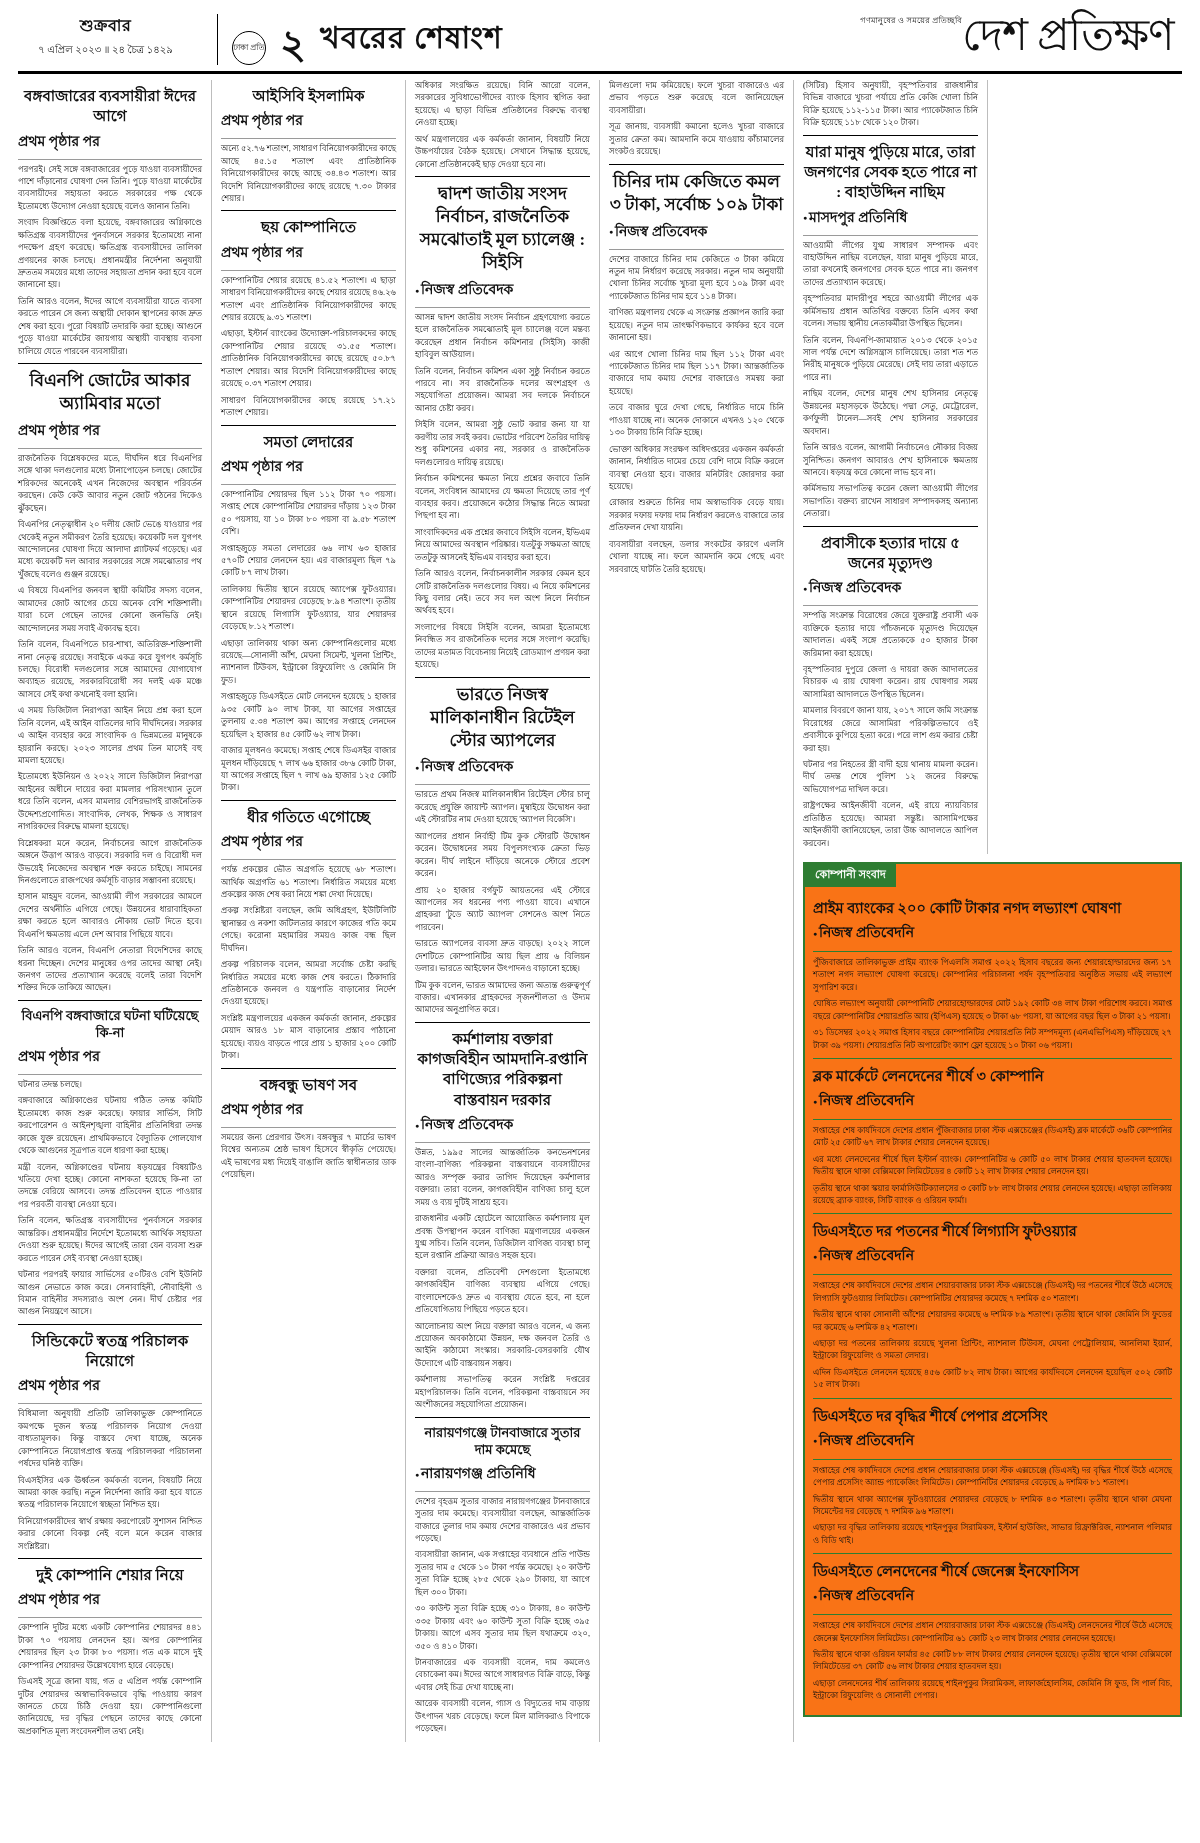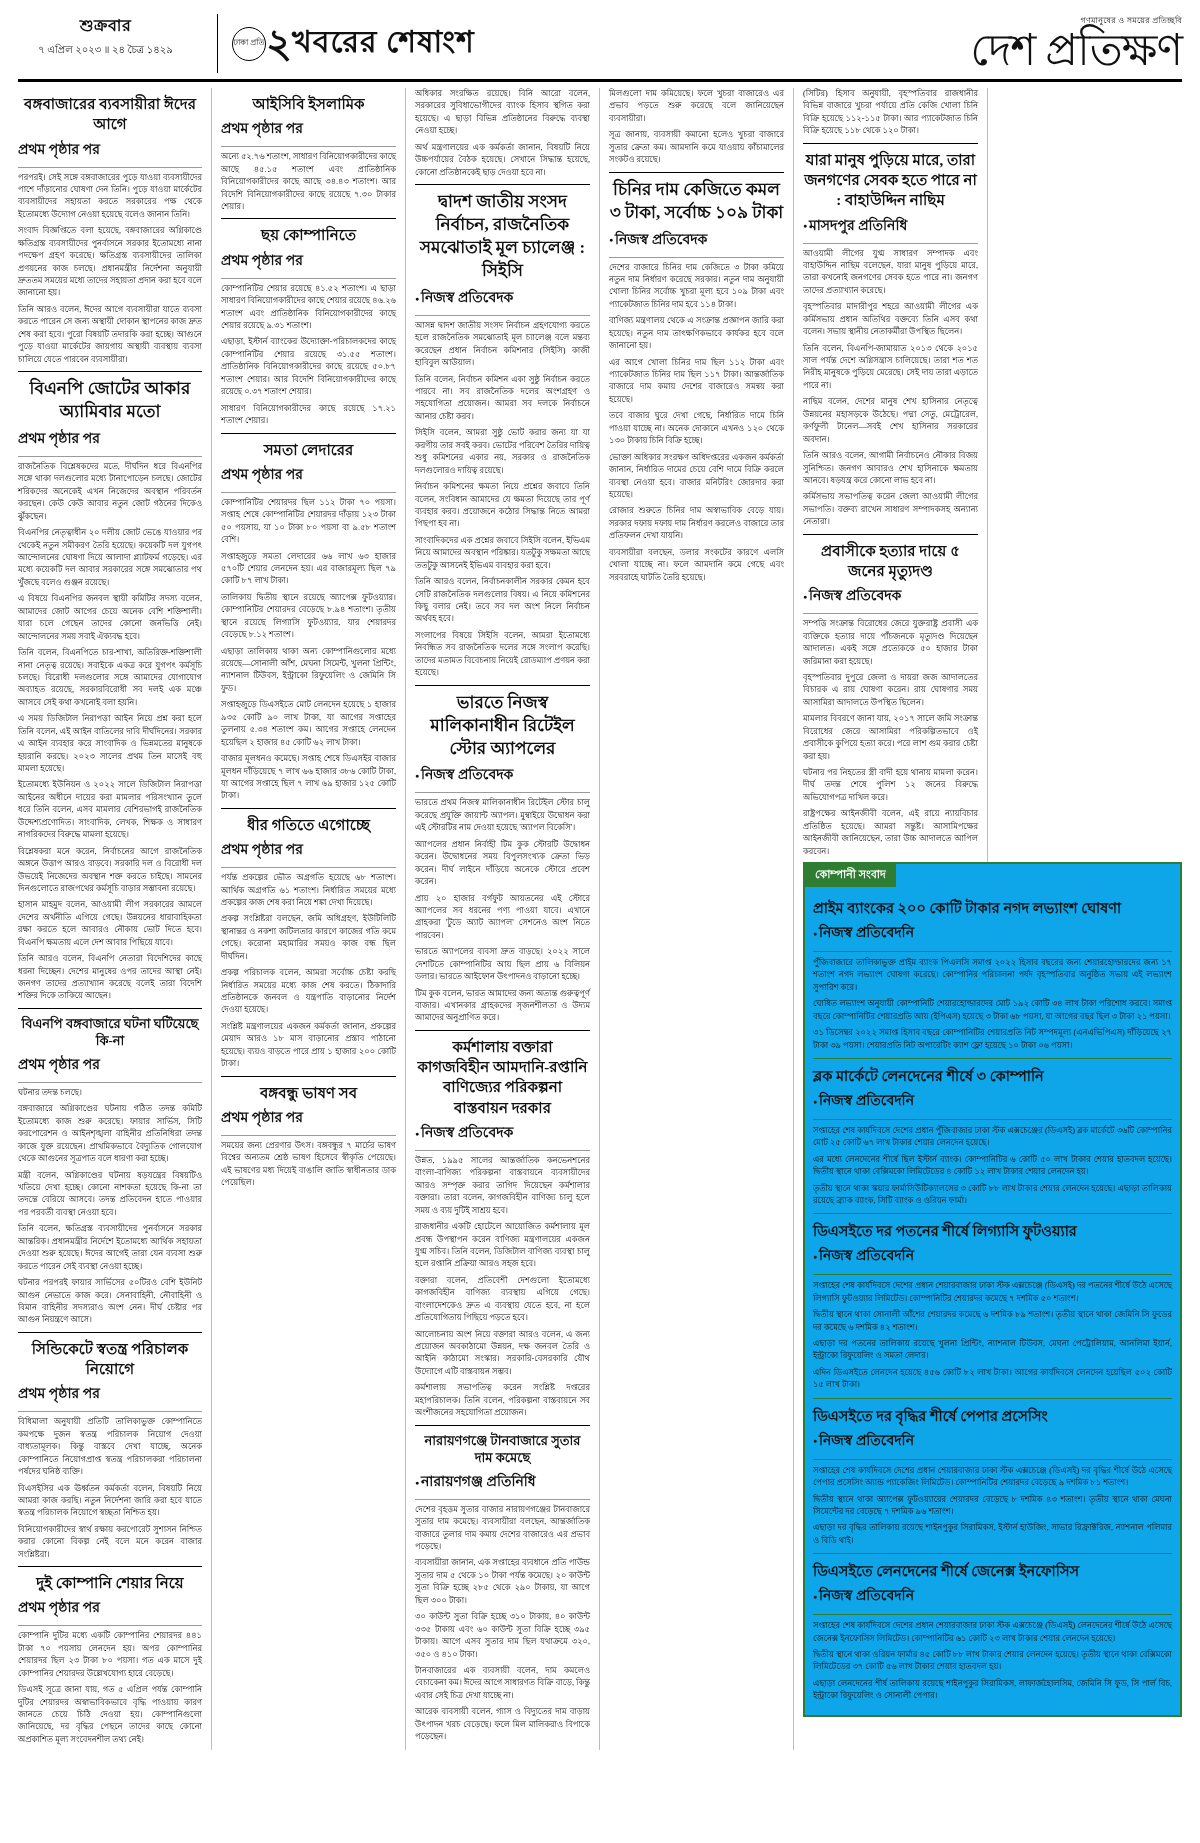--- a/index.html
+++ b/index.html
@@ -43,21 +43,22 @@
     letter-spacing: 0.5px;
   }
   .mast-date {
     font-size: 10px;
     text-align: center;
     margin-top: 4px;
     white-space: nowrap;
   }
   .mast-mid {
     display: flex;
-    align-items: center;
+    align-items: flex-end;
+    gap: 14px;
     padding-left: 14px;
     flex: 1;
   }
   .mast-badge {
     width: 34px; height: 34px;
     border: 1px solid #000;
     border-radius: 50%;
     font-size: 8px;
     display: flex; align-items: center; justify-content: center;
     text-align: center;
@@ -70,21 +71,21 @@
   }
   .mast-section {
     font-size: 30px;
     font-weight: bold;
     letter-spacing: 1px;
   }
   .mast-right {
     width: 330px;
     text-align: right;
     display: flex;
-    flex-direction: column;
+    justify-content: center;
   }
   .mast-tagline {
     font-size: 8px;
     letter-spacing: 0.3px;
     margin-bottom: 2px;
   }
   .mast-logo {
     font-size: 44px;
     font-weight: normal;
     letter-spacing: -1px;
@@ -138,22 +139,23 @@
     line-height: 1.5;
     text-align: justify;
     margin: 0 0 4px 0;
     hyphens: auto;
     word-break: break-word;
   }
 
   
   .company-box {
     border: 2px solid #2e7d32;
+    margin-top: 8px;
     padding: 0 0 8px 0;
-    background: #0ea5e9;
+    background: #f97316;
   }
   .company-title {
     background: #2e7d32;
     color: #fff;
     font-size: 11px;
     font-weight: bold;
     display: inline-block;
     padding: 2px 10px;
     margin: 0;
   }

